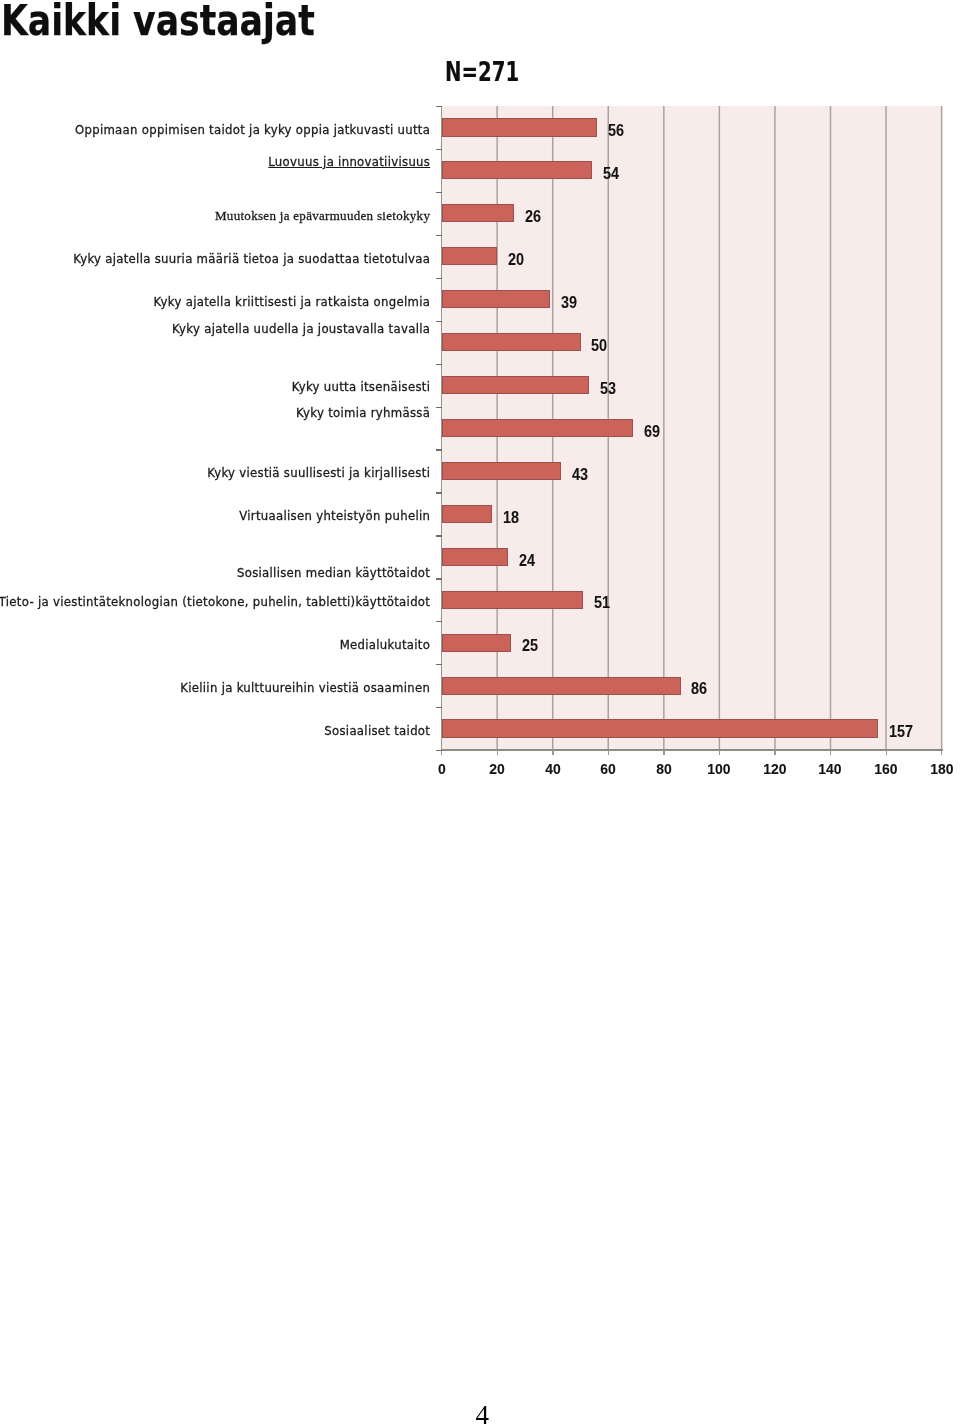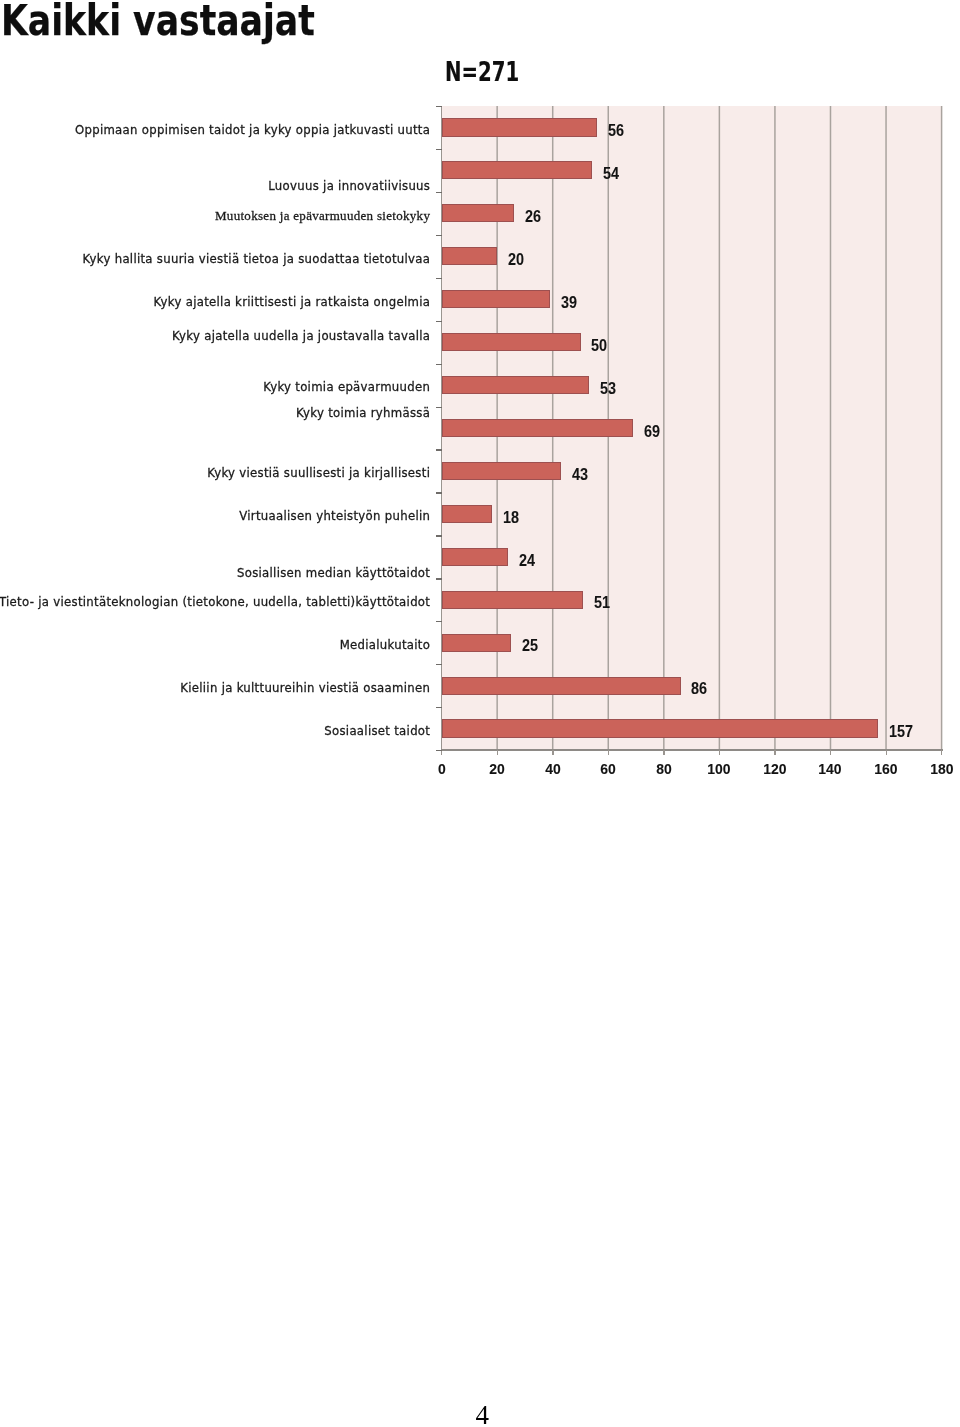--- a/index.html
+++ b/index.html
@@ -130,61 +130,61 @@
         <div class="tick" style="left: 941.1px; top: 750px;"></div>
         <div class="xtick-label" style="left: 901.6px; width: 80px; top: 760px;">180</div>
         <div class="ytick" style="top: 106px;"></div>
         <div class="ytick" style="top: 148.933px;"></div>
         <div class="bar" style="top: 118.367px; height: 18.2px; width: 155.556px;"></div>
         <div class="bar-value" style="left: 608.156px; top: 122.167px; line-height: 18.2px;">56</div>
         <div class="cat-label" style="top: 120.867px; line-height: 18.2px;">Oppimaan oppimisen taidot  ja kyky oppia jatkuvasti uutta</div>
         <div class="ytick" style="top: 191.867px;"></div>
         <div class="bar" style="top: 161.3px; height: 18.2px; width: 150px;"></div>
         <div class="bar-value" style="left: 602.6px; top: 165.1px; line-height: 18.2px;">54</div>
-        <div class="cat-label" style="top: 177px; line-height: 18.2px;">Luovuus ja innovatiivisuus</div>
+        <div class="cat-label" style="top: 153px; line-height: 18.2px; text-decoration: underline;">Luovuus ja innovatiivisuus</div>
         <div class="ytick" style="top: 234.8px;"></div>
         <div class="bar" style="top: 204.233px; height: 18.2px; width: 72.2222px;"></div>
         <div class="bar-value" style="left: 524.822px; top: 208.033px; line-height: 18.2px;">26</div>
         <div class="cat-label" style="top: 206.733px; line-height: 18.2px; font-family: Liberation Serif, serif;">Muutoksen ja epävarmuuden sietokyky</div>
         <div class="ytick" style="top: 277.733px;"></div>
         <div class="bar" style="top: 247.167px; height: 18.2px; width: 55.5556px;"></div>
         <div class="bar-value" style="left: 508.156px; top: 250.967px; line-height: 18.2px;">20</div>
-        <div class="cat-label" style="top: 249.667px; line-height: 18.2px;">Kyky hallita suuria viestiä tietoa ja suodattaa tietotulvaa</div>
+        <div class="cat-label" style="top: 249.667px; line-height: 18.2px;">Kyky ajatella suuria määriä tietoa ja suodattaa tietotulvaa</div>
         <div class="ytick" style="top: 320.667px;"></div>
         <div class="bar" style="top: 290.1px; height: 18.2px; width: 108.333px;"></div>
         <div class="bar-value" style="left: 560.933px; top: 293.9px; line-height: 18.2px;">39</div>
         <div class="cat-label" style="top: 292.6px; line-height: 18.2px;">Kyky ajatella kriittisesti ja ratkaista ongelmia</div>
         <div class="ytick" style="top: 363.6px;"></div>
         <div class="bar" style="top: 333.033px; height: 18.2px; width: 138.889px;"></div>
         <div class="bar-value" style="left: 591.489px; top: 336.833px; line-height: 18.2px;">50</div>
-        <div class="cat-label" style="top: 327px; line-height: 18.2px;">Kyky ajatella uudella ja joustavalla tavalla</div>
+        <div class="cat-label" style="top: 320px; line-height: 18.2px;">Kyky ajatella uudella ja joustavalla tavalla</div>
         <div class="ytick" style="top: 406.533px;"></div>
         <div class="bar" style="top: 375.967px; height: 18.2px; width: 147.222px;"></div>
         <div class="bar-value" style="left: 599.822px; top: 379.767px; line-height: 18.2px;">53</div>
-        <div class="cat-label" style="top: 378.467px; line-height: 18.2px;">Kyky toimia epävarmuuden</div>
+        <div class="cat-label" style="top: 378.467px; line-height: 18.2px;">Kyky uutta itsenäisesti</div>
         <div class="ytick" style="top: 449.467px;"></div>
         <div class="bar" style="top: 418.9px; height: 18.2px; width: 191.667px;"></div>
         <div class="bar-value" style="left: 644.267px; top: 422.7px; line-height: 18.2px;">69</div>
         <div class="cat-label" style="top: 404px; line-height: 18.2px;">Kyky toimia ryhmässä</div>
         <div class="ytick" style="top: 492.4px;"></div>
         <div class="bar" style="top: 461.833px; height: 18.2px; width: 119.444px;"></div>
         <div class="bar-value" style="left: 572.044px; top: 465.633px; line-height: 18.2px;">43</div>
         <div class="cat-label" style="top: 464.333px; line-height: 18.2px;">Kyky viestiä suullisesti ja kirjallisesti</div>
         <div class="ytick" style="top: 535.333px;"></div>
         <div class="bar" style="top: 504.767px; height: 18.2px; width: 50px;"></div>
         <div class="bar-value" style="left: 502.6px; top: 508.567px; line-height: 18.2px;">18</div>
         <div class="cat-label" style="top: 507.267px; line-height: 18.2px;">Virtuaalisen yhteistyön puhelin</div>
         <div class="ytick" style="top: 578.267px;"></div>
         <div class="bar" style="top: 547.7px; height: 18.2px; width: 66.6667px;"></div>
         <div class="bar-value" style="left: 519.267px; top: 551.5px; line-height: 18.2px;">24</div>
         <div class="cat-label" style="top: 564px; line-height: 18.2px;">Sosiallisen median käyttötaidot</div>
         <div class="ytick" style="top: 621.2px;"></div>
         <div class="bar" style="top: 590.633px; height: 18.2px; width: 141.667px;"></div>
         <div class="bar-value" style="left: 594.267px; top: 594.433px; line-height: 18.2px;">51</div>
-        <div class="cat-label" style="top: 593.133px; line-height: 18.2px;">Tieto- ja viestintäteknologian (tietokone, uudella, tabletti)käyttötaidot</div>
+        <div class="cat-label" style="top: 593.133px; line-height: 18.2px;">Tieto- ja viestintäteknologian (tietokone, puhelin, tabletti)käyttötaidot</div>
         <div class="ytick" style="top: 664.133px;"></div>
         <div class="bar" style="top: 633.567px; height: 18.2px; width: 69.4444px;"></div>
         <div class="bar-value" style="left: 522.044px; top: 637.367px; line-height: 18.2px;">25</div>
         <div class="cat-label" style="top: 636.067px; line-height: 18.2px; margin-left: 30px;">Medialukutaito</div>
         <div class="ytick" style="top: 707.067px;"></div>
         <div class="bar" style="top: 676.5px; height: 18.2px; width: 238.889px;"></div>
         <div class="bar-value" style="left: 691.489px; top: 680.3px; line-height: 18.2px;">86</div>
         <div class="cat-label" style="top: 679px; line-height: 18.2px;">Kieliin ja kulttuureihin viestiä osaaminen</div>
         <div class="ytick" style="top: 750px;"></div>
         <div class="bar" style="top: 719.433px; height: 18.2px; width: 436.111px;"></div>

